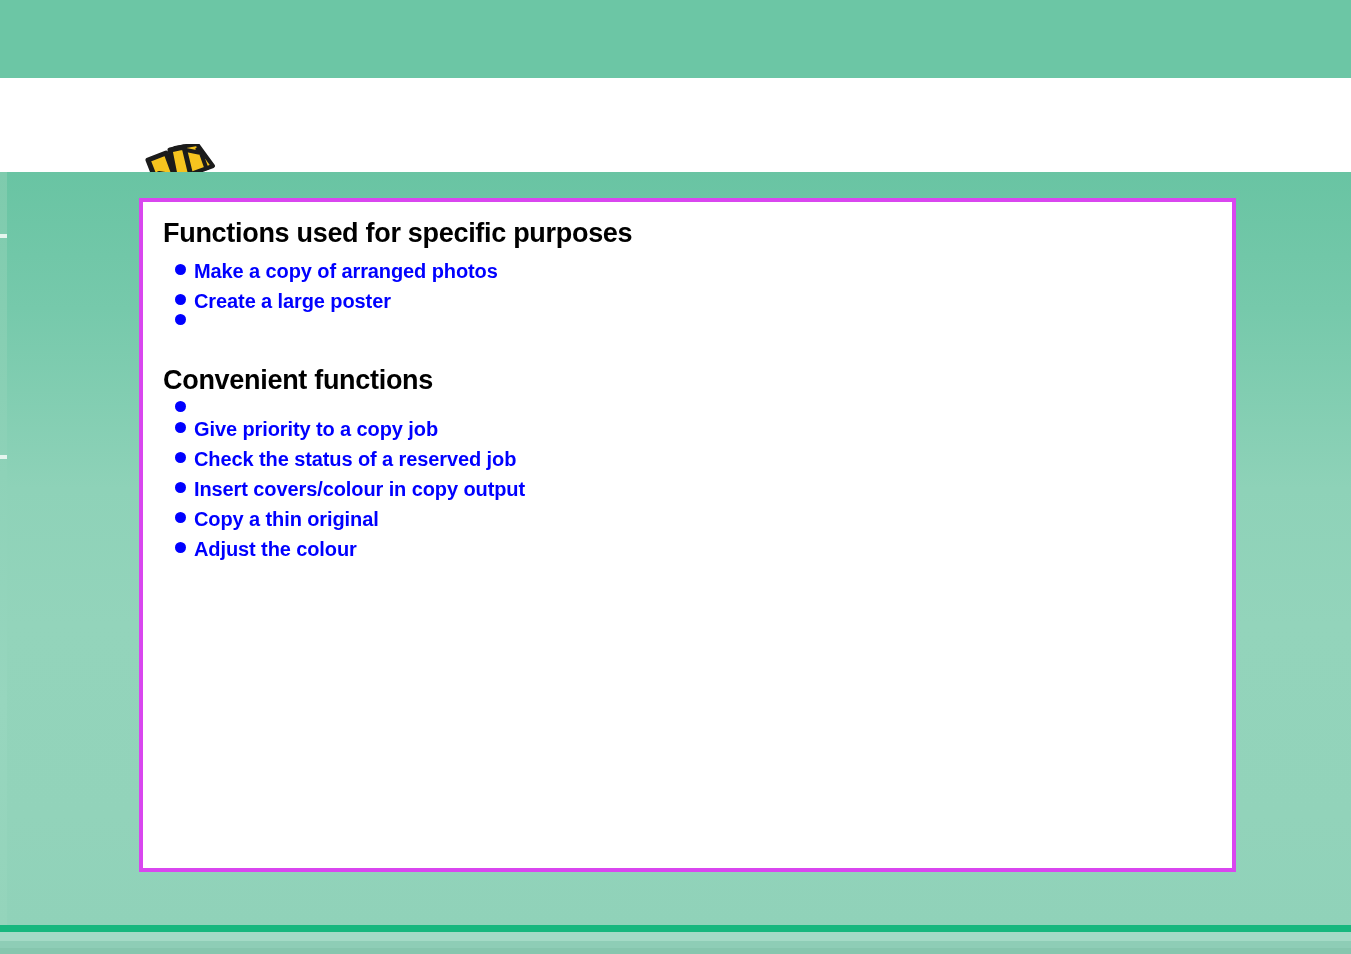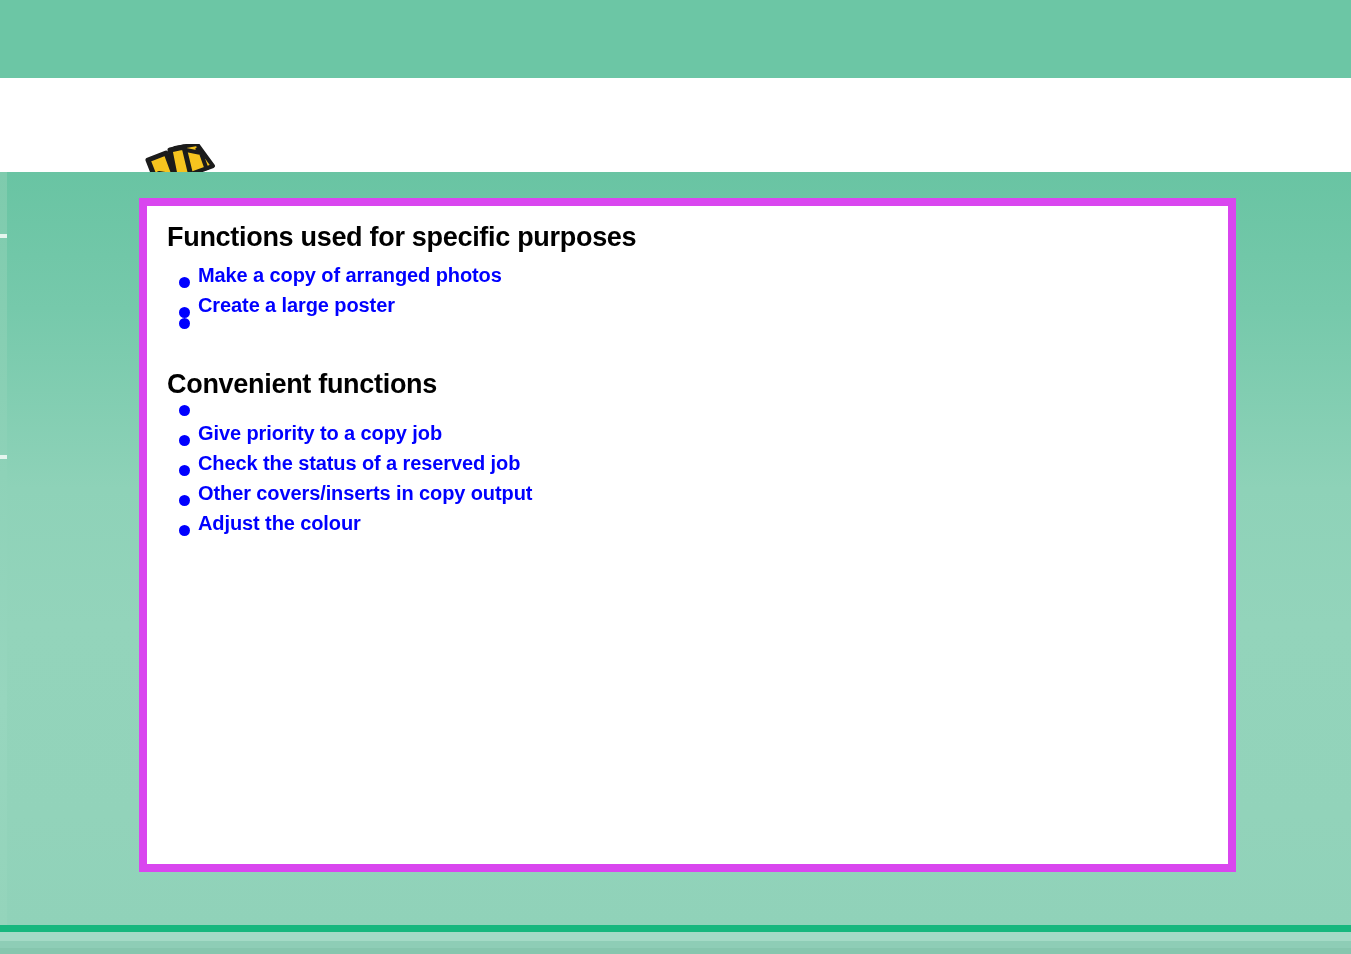--- a/index.html
+++ b/index.html
@@ -107,21 +107,21 @@
     line-height: 62px;
   }
 
   
   .card {
     position: absolute;
     left: 139px; top: 198px;
     width: 1097px;
     height: 674px;
     background: #ffffff;
-    border: 8px solid #d946ef;
+    border: 4px solid #d946ef;
     box-sizing: border-box;
     padding: 14px 20px;
   }
 
   .section + .section { margin-top: 36px; }
 
   .section-title {
     font-size: 27px;
     font-weight: bold;
     color: #000000;
@@ -130,21 +130,21 @@
     line-height: 34px;
   }
 
   ul.bullets {
     list-style: none;
     margin: 0;
     padding: 0;
   }
   ul.bullets li {
     display: flex;
-    align-items: flex-end;
+    align-items: center;
     font-size: 20px;
     font-weight: bold;
     color: #0000ff;
     line-height: 30px;
     letter-spacing: -0.1px;
     padding-left: 12px;
   }
   ul.bullets li .dot {
     width: 11px;
     height: 11px;
@@ -222,21 +222,25 @@
         <li>
           <span class="dot"></span>
           <span>Give priority to a copy job</span>
         </li>
         <li>
           <span class="dot"></span>
           <span>Check the status of a reserved job</span>
         </li>
         <li>
           <span class="dot"></span>
-          <span>Other covers/inserts in copy output</span>
+          <span>Insert covers/colour in copy output</span>
+        </li>
+        <li>
+          <span class="dot"></span>
+          <span>Copy a thin original</span>
         </li>
         <li>
           <span class="dot"></span>
           <span>Adjust the colour</span>
         </li>
       </ul>
     </div>
 
   </div>
 

